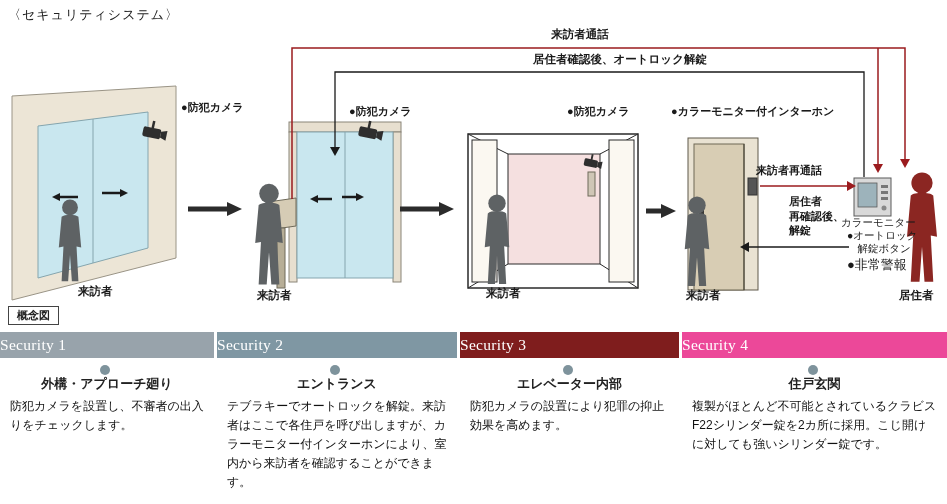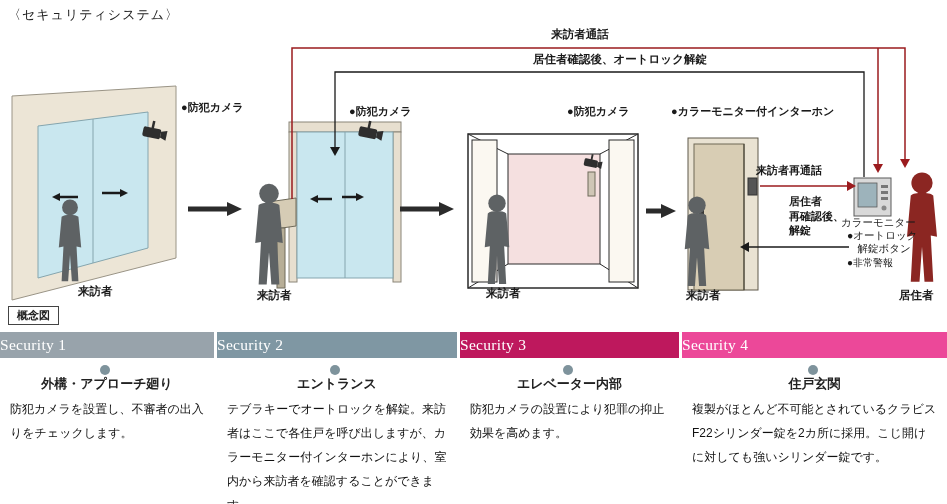--- a/index.html
+++ b/index.html
@@ -9,21 +9,21 @@
   .b{font-weight:bold;}
   .pre{white-space:pre-line;}
   svg{position:absolute;left:0;top:0;}
   .concept{position:absolute;border:1px solid #444;padding:1px 8px;font-size:11px;color:#222;background:#fff;font-weight:bold;}
   .sections{position:absolute;left:0;top:332px;width:947px;height:172px;}
   .col{position:absolute;top:0;}
   .sec-header{height:26px;line-height:26px;color:#fff;
               font-family:"Liberation Serif","DejaVu Serif",serif;font-size:15.5px;letter-spacing:.3px;}
   .sec-title{margin:7px 10px 0 10px;font-size:13px;font-weight:bold;color:#222;display:flex;align-items:center;flex-direction:column;}
   .bullet{display:inline-block;width:10px;height:10px;border-radius:50%;margin-right:4px;flex:0 0 auto;}
-  .sec-body{margin:4px 10px 0 10px;font-size:12px;line-height:24px;color:#111;}
+  .sec-body{margin:4px 10px 0 10px;font-size:12px;line-height:19px;color:#111;}
   .title{position:absolute;left:8px;top:6px;font-size:13px;letter-spacing:1px;color:#222;}
 </style>
 </head>
 <body>
 
 <div class="canvas">
 
   <svg width="947" height="330" viewBox="0 0 947 330">
     <defs>
       <symbol id="person-sym" viewBox="0 0 40 90">
@@ -154,21 +154,21 @@
   <div class="lbl b" style="left:480px;top:27px;width:200px;text-align:center;font-size:11.5px">来訪者通話</div>
   <div class="lbl b" style="left:500px;top:52px;width:240px;text-align:center;font-size:11.5px">居住者確認後、オートロック解錠</div>
   <div class="lbl b" style="left:756px;top:163px;font-size:11px">来訪者再通話</div>
   <div class="lbl b pre" style="left:789px;top:194px;font-size:11px;line-height:14.5px">居住者
 再確認後、
 解錠</div>
 
   <div class="lbl" style="left:841px;top:216px;font-size:10.5px">カラーモニター</div>
   <div class="lbl pre" style="left:847px;top:229px;font-size:10.5px;line-height:13px">●オートロック
 　解錠ボタン</div>
-  <div class="lbl" style="left:847px;top:256px;font-size:10px">●非常警報</div>
+  <div class="lbl" style="left:847px;top:256px;font-size:13px">●非常警報</div>
 
   <div class="lbl b" style="left:78px;top:284px;font-size:11.5px">来訪者</div>
   <div class="lbl b" style="left:257px;top:288px;font-size:11.5px">来訪者</div>
   <div class="lbl b" style="left:486px;top:286px;font-size:11.5px">来訪者</div>
   <div class="lbl b" style="left:686px;top:288px;font-size:11.5px">来訪者</div>
   <div class="lbl b" style="left:899px;top:288px;font-size:11.5px">居住者</div>
 
   <div class="concept" style="left:8px;top:306px">概念図</div>
 
   <div class="sections">
@@ -185,21 +185,21 @@
     <div class="col" style="left:217px;width:240px">
       <div class="sec-header" style="background-color: rgb(127, 151, 163);">Security 2</div>
       <div class="sec-title">
         <span class="bullet" style="background-color: rgb(126, 147, 156);"></span>
         <span>エントランス</span>
       </div>
       <div class="sec-body">テブラキーでオートロックを解錠。来訪者はここで各住戸を呼び出しますが、カラーモニター付インターホンにより、室内から来訪者を確認することができます。</div>
     </div>
 
     <div class="col" style="left:460px;width:219px">
-      <div class="sec-header" style="background-color: #be185d;">Security 3</div>
+      <div class="sec-header" style="background-color: #7f1d1d;">Security 3</div>
       <div class="sec-title">
         <span class="bullet" style="background-color: rgb(126, 147, 156);"></span>
         <span>エレベーター内部</span>
       </div>
       <div class="sec-body">防犯カメラの設置により犯罪の抑止効果を高めます。</div>
     </div>
 
     <div class="col" style="left:682px;width:265px">
       <div class="sec-header" style="background-color: #ec4899;">Security 4</div>
       <div class="sec-title">

